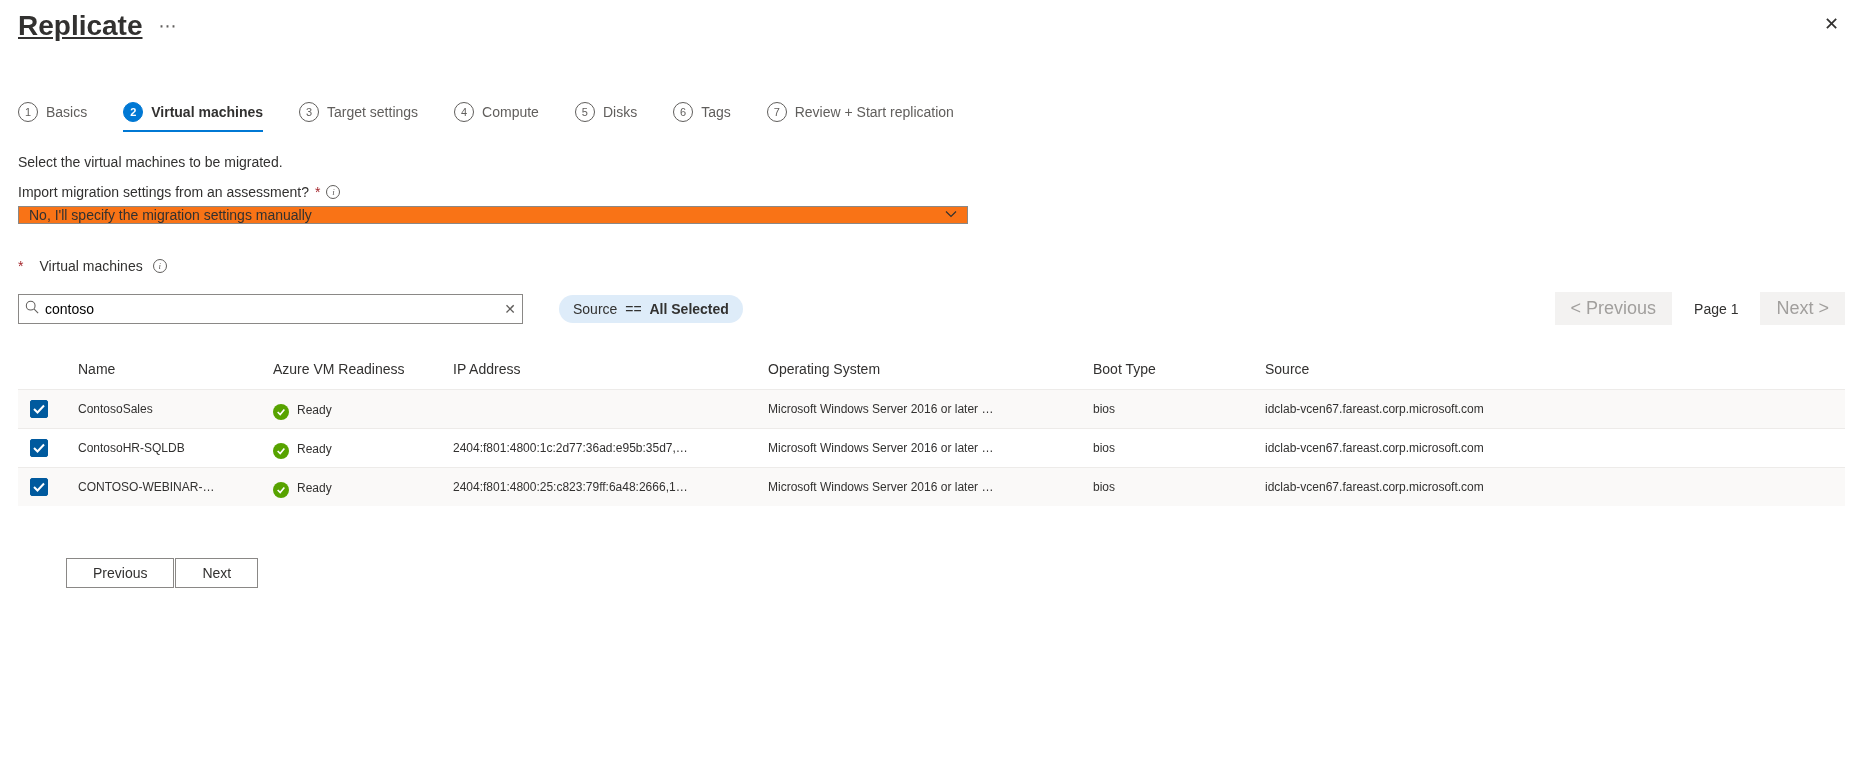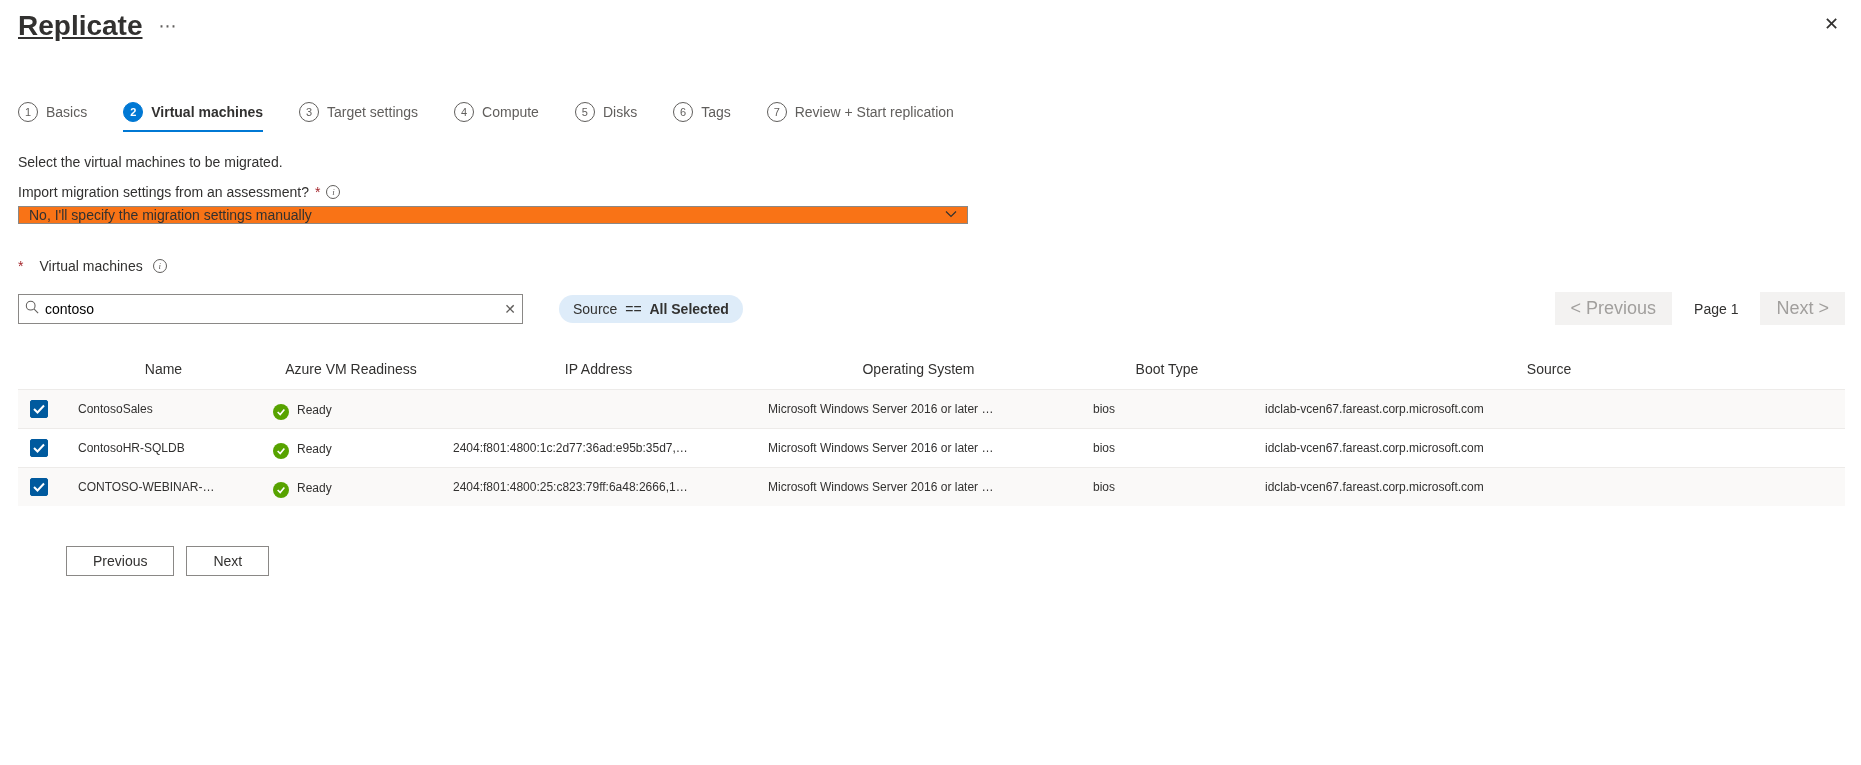--- a/index.html
+++ b/index.html
@@ -108,21 +108,21 @@
   .pager { margin-left:auto; display:flex; align-items:center; gap: 22px; }
   .pager-btn {
     background: var(--bg-light); border:none; padding: 6px 16px;
     color: #a19f9d; cursor:default; font-size:18px;
   }
   .pager-lbl { color: var(--azure-text); }
 
   
   .table { margin-top: 26px; width:100%; border-collapse: collapse; table-layout: fixed; }
   .table th {
-    text-align:center; font-weight:400; color: var(--azure-text);
+    text-align:left; font-weight:400; color: var(--azure-text);
     padding: 10px 12px 12px 12px; font-size:14px;
   }
   .table td {
     padding: 10px 12px; border-top:1px solid var(--border-light);
     white-space:nowrap; overflow:hidden; text-overflow:ellipsis;
     font-size:12px;
   }
   .table tbody tr { background: #faf9f8; }
   .table tbody tr:nth-child(even){ background:#fff; }
   .col-chk { width:48px; }
@@ -143,21 +143,21 @@
 
   .ready-ico {
     width:16px; height:16px; border-radius:50%;
     background: var(--green); display:inline-flex;
     align-items:center; justify-content:center; margin-right:8px;
     position:relative; top:3px;
   }
   .ready-ico svg { width:10px; height:10px; }
 
   
-  .wizard-footer { margin-top: 40px; display:flex; gap: 12px; padding-left: 48px; }
+  .wizard-footer { margin-top: 52px; display:flex; gap: 1px; padding-left: 48px; }
   .btn {
     border:1px solid var(--border); background:#fff; color:var(--azure-text);
     padding: 6px 26px; font-size:14px; cursor:pointer; font-family:inherit;
   }
 </style>
 </head>
 <body>
 
 <div class="page">
 

